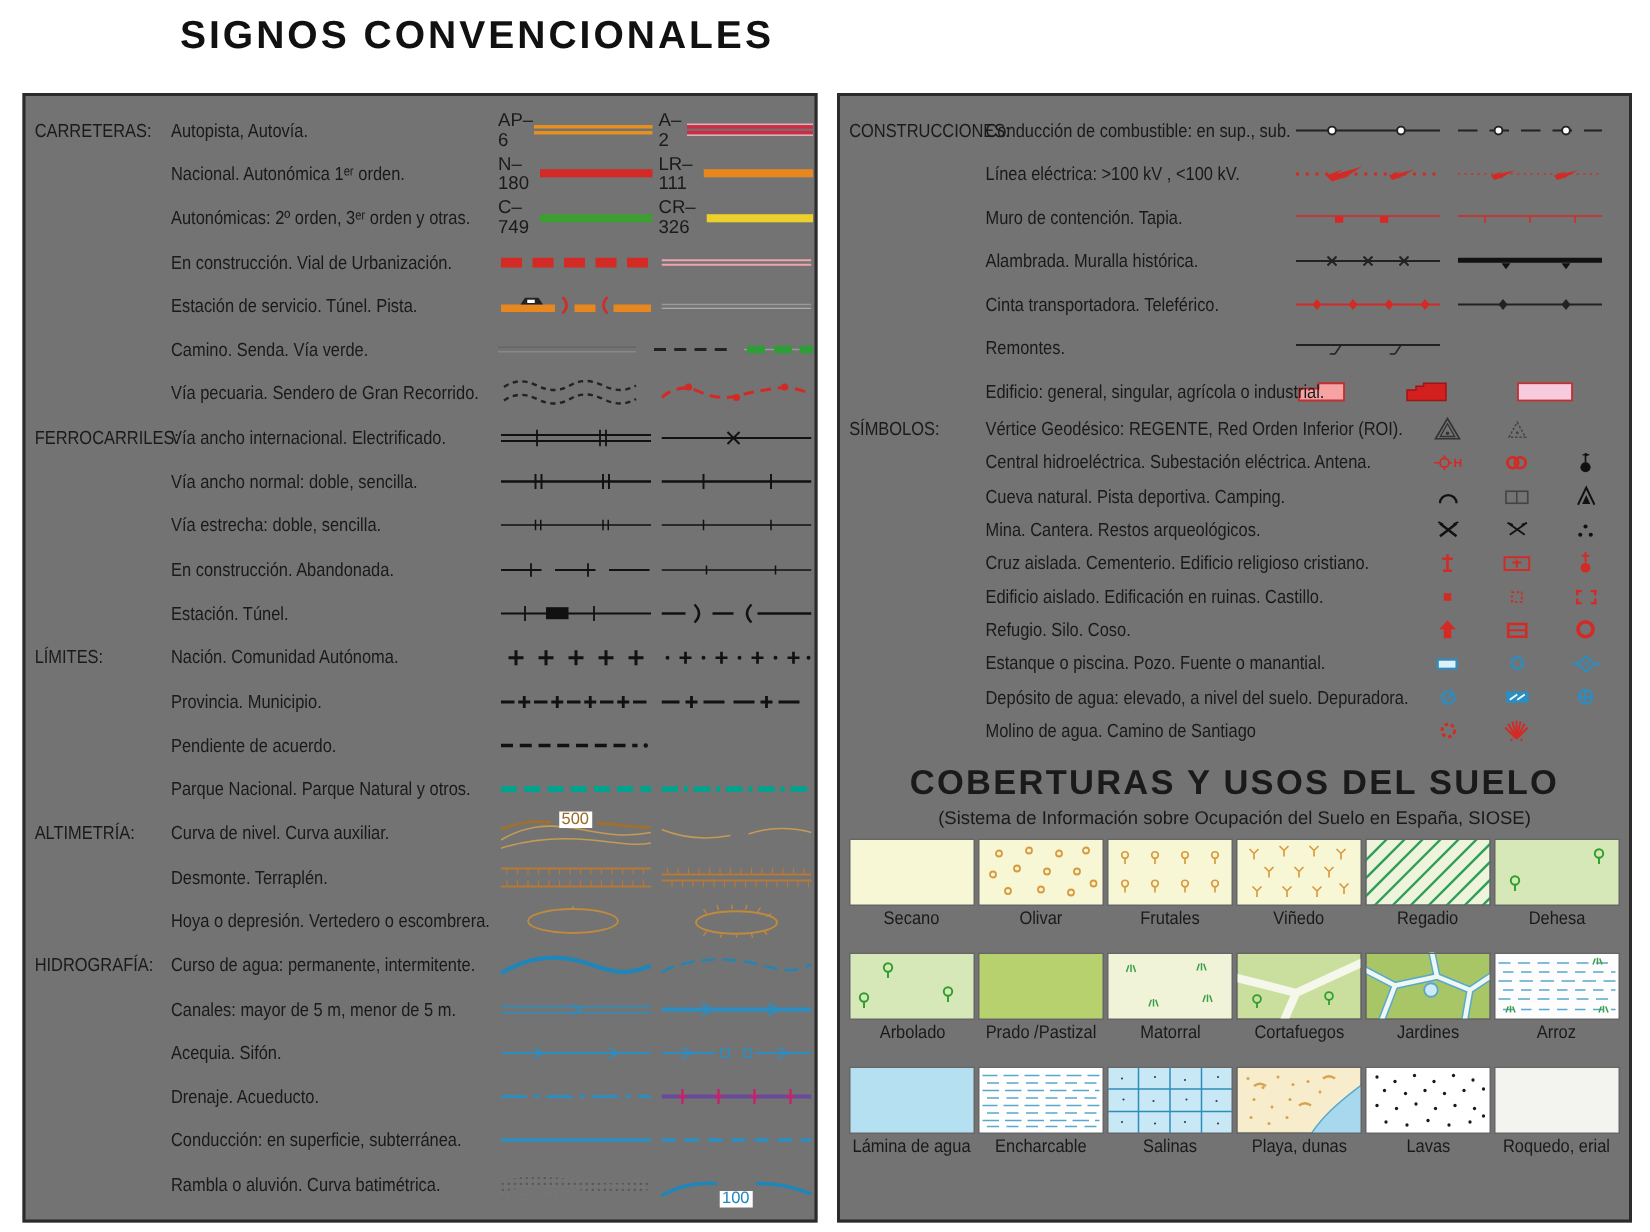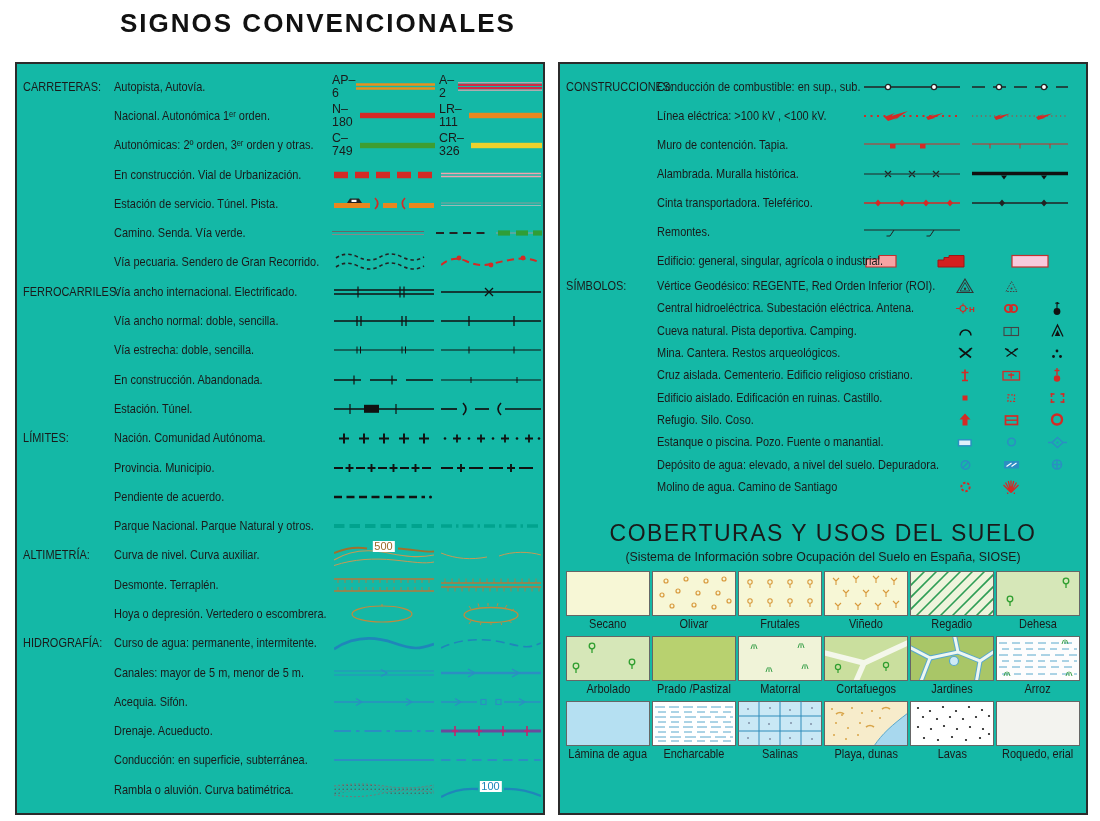--- a/index.html
+++ b/index.html
@@ -1,43 +1,43 @@
 <!DOCTYPE html>
 <html><head>
 <meta charset="utf-8">
 <style>
 *{margin:0;padding:0;box-sizing:border-box}
 html,body{width:1100px;height:821px}
 body{background:#fff;font-family:"Liberation Sans","DejaVu Sans",sans-serif;color:#1a1a1a;position:relative;overflow:hidden}
 .title{position:absolute;left:120px;top:8px;font-size:26px;font-weight:bold;letter-spacing:2px;white-space:nowrap;color:#111}
-.panel{position:absolute;top:62px;height:753px;width:530px;border:2px solid #2b2b2b;background:#14b8a6;padding-top:8px}
+.panel{position:absolute;top:62px;height:753px;width:530px;border:2px solid #2b2b2b;background:#737373;padding-top:8px}
 #pl{left:15px}
 #pr{left:558px}
 .lrow,.crow,.srow{display:flex;align-items:center}
 .lrow{height:29.3px}
 .crow{height:29px}
 .srow{height:22.3px}
 .cat,.lbl{font-size:12.6px;white-space:nowrap;color:#1a1a1a}
 .cnd{transform:scaleX(.87);transform-origin:0 50%}
 .cat{width:97px;padding-left:7px;flex:none}
 .lrow .lbl{width:218px;flex:none}
 .crow .lbl{width:205px;flex:none}
 .srow .lbl{width:285px;flex:none}
 .sym{width:103px;flex:none;display:flex;flex-direction:row;align-items:center;justify-content:center;position:relative;margin-right:4px}
 .symw{width:210px;flex:none;display:flex;align-items:center;justify-content:center;position:relative}
 .crow .sym{width:100px;margin-right:8px}
 .symw2{width:208px;flex:none;display:flex;align-items:center}
 .ic{width:46px;flex:none;display:flex;justify-content:center;align-items:center}
 .rl{font-size:12.4px;line-height:1.05}
 .cv{position:absolute;top:-2px;left:50%;transform:translateX(-50%);font-size:11px;color:#9a6b2a;background:#fff;padding:0 2px;line-height:1}
-.cv.blue{color:#1f86ba;top:1px}
+.cv.blue{color:#1f86ba;top:14px}
 svg{display:block}
-.cob-title{text-align:center;font-size:23px;font-weight:normal;letter-spacing:1.5px;margin-top:22px;white-space:nowrap}
+.cob-title{text-align:center;font-size:23px;font-weight:bold;letter-spacing:1.5px;margin-top:10px;white-space:nowrap}
 .cob-sub{text-align:center;font-size:12.3px;margin-top:3px;white-space:nowrap}
-.tiles{display:grid;grid-template-columns:repeat(6,86px);justify-content:center;margin-top:7px;row-gap:5px}
+.tiles{display:grid;grid-template-columns:repeat(6,86px);justify-content:center;margin-top:7px;row-gap:16px}
 .tile{display:flex;flex-direction:column;align-items:center}
 .tl{font-size:12.2px;white-space:nowrap;transform:scaleX(.9);margin-top:1px}
 </style>
 </head>
 <body>
 
 <div class="title">SIGNOS  CONVENCIONALES</div>
 
 <div class="panel" id="pl">
 

